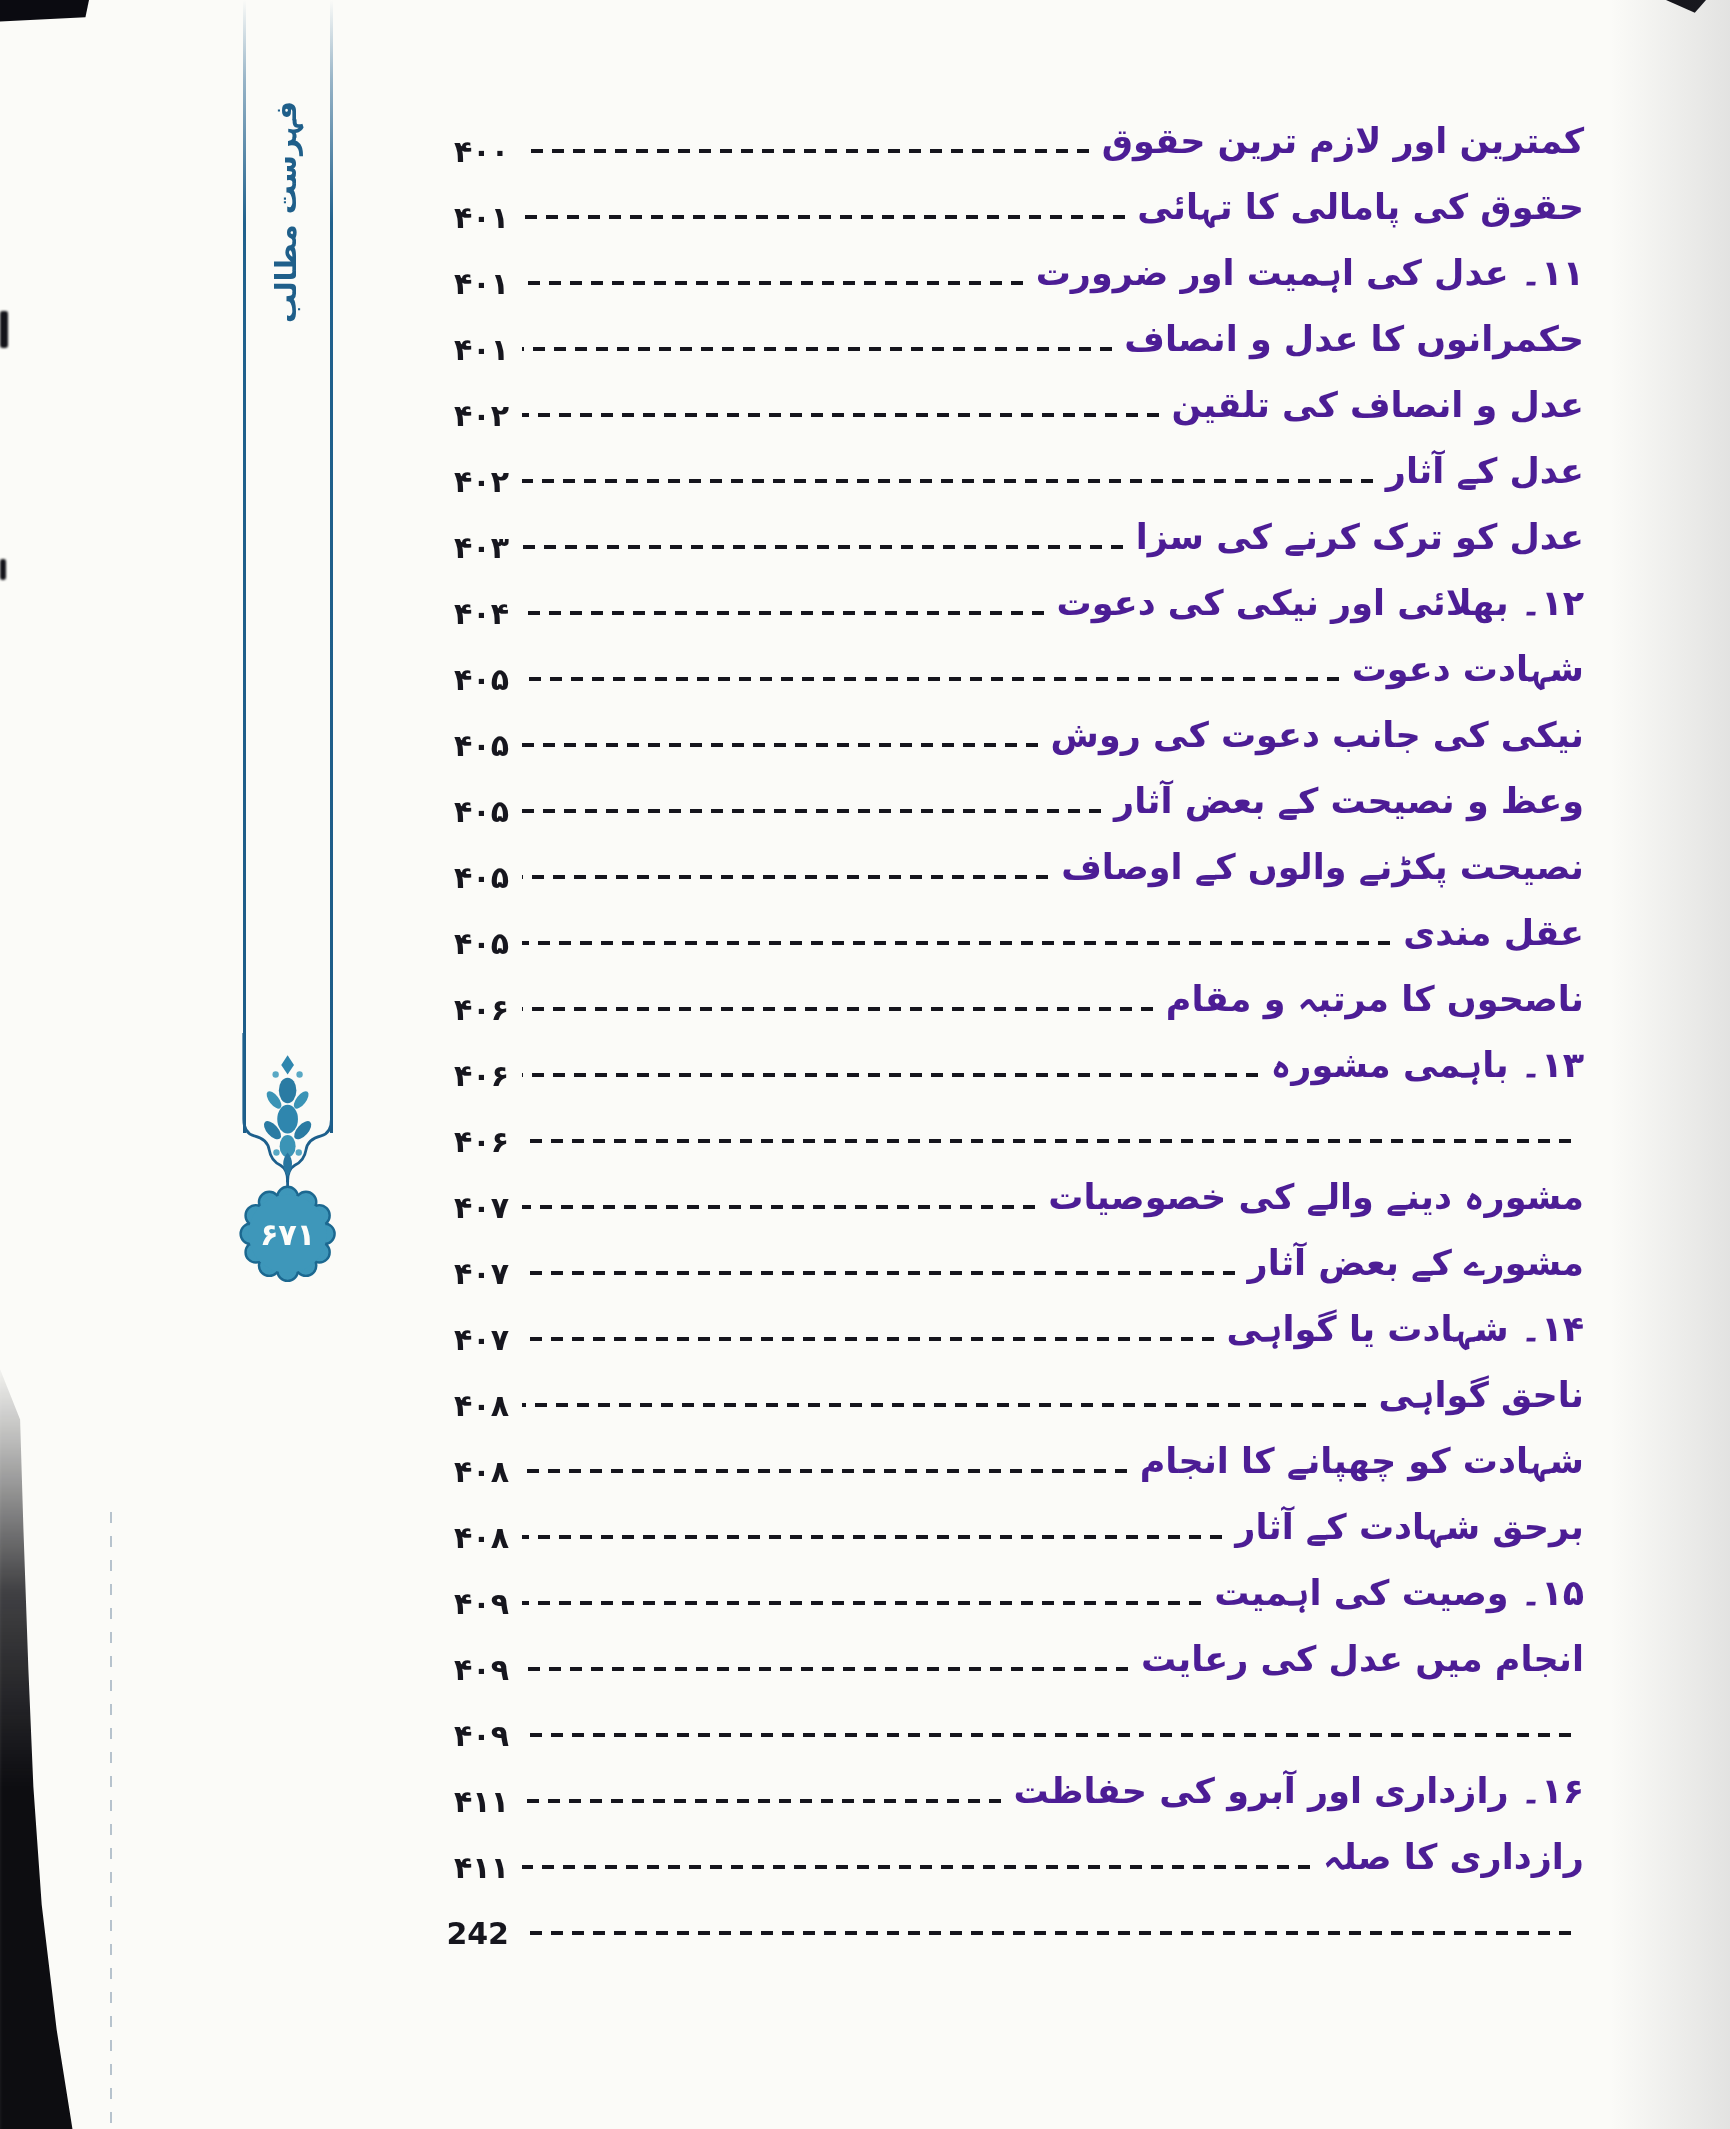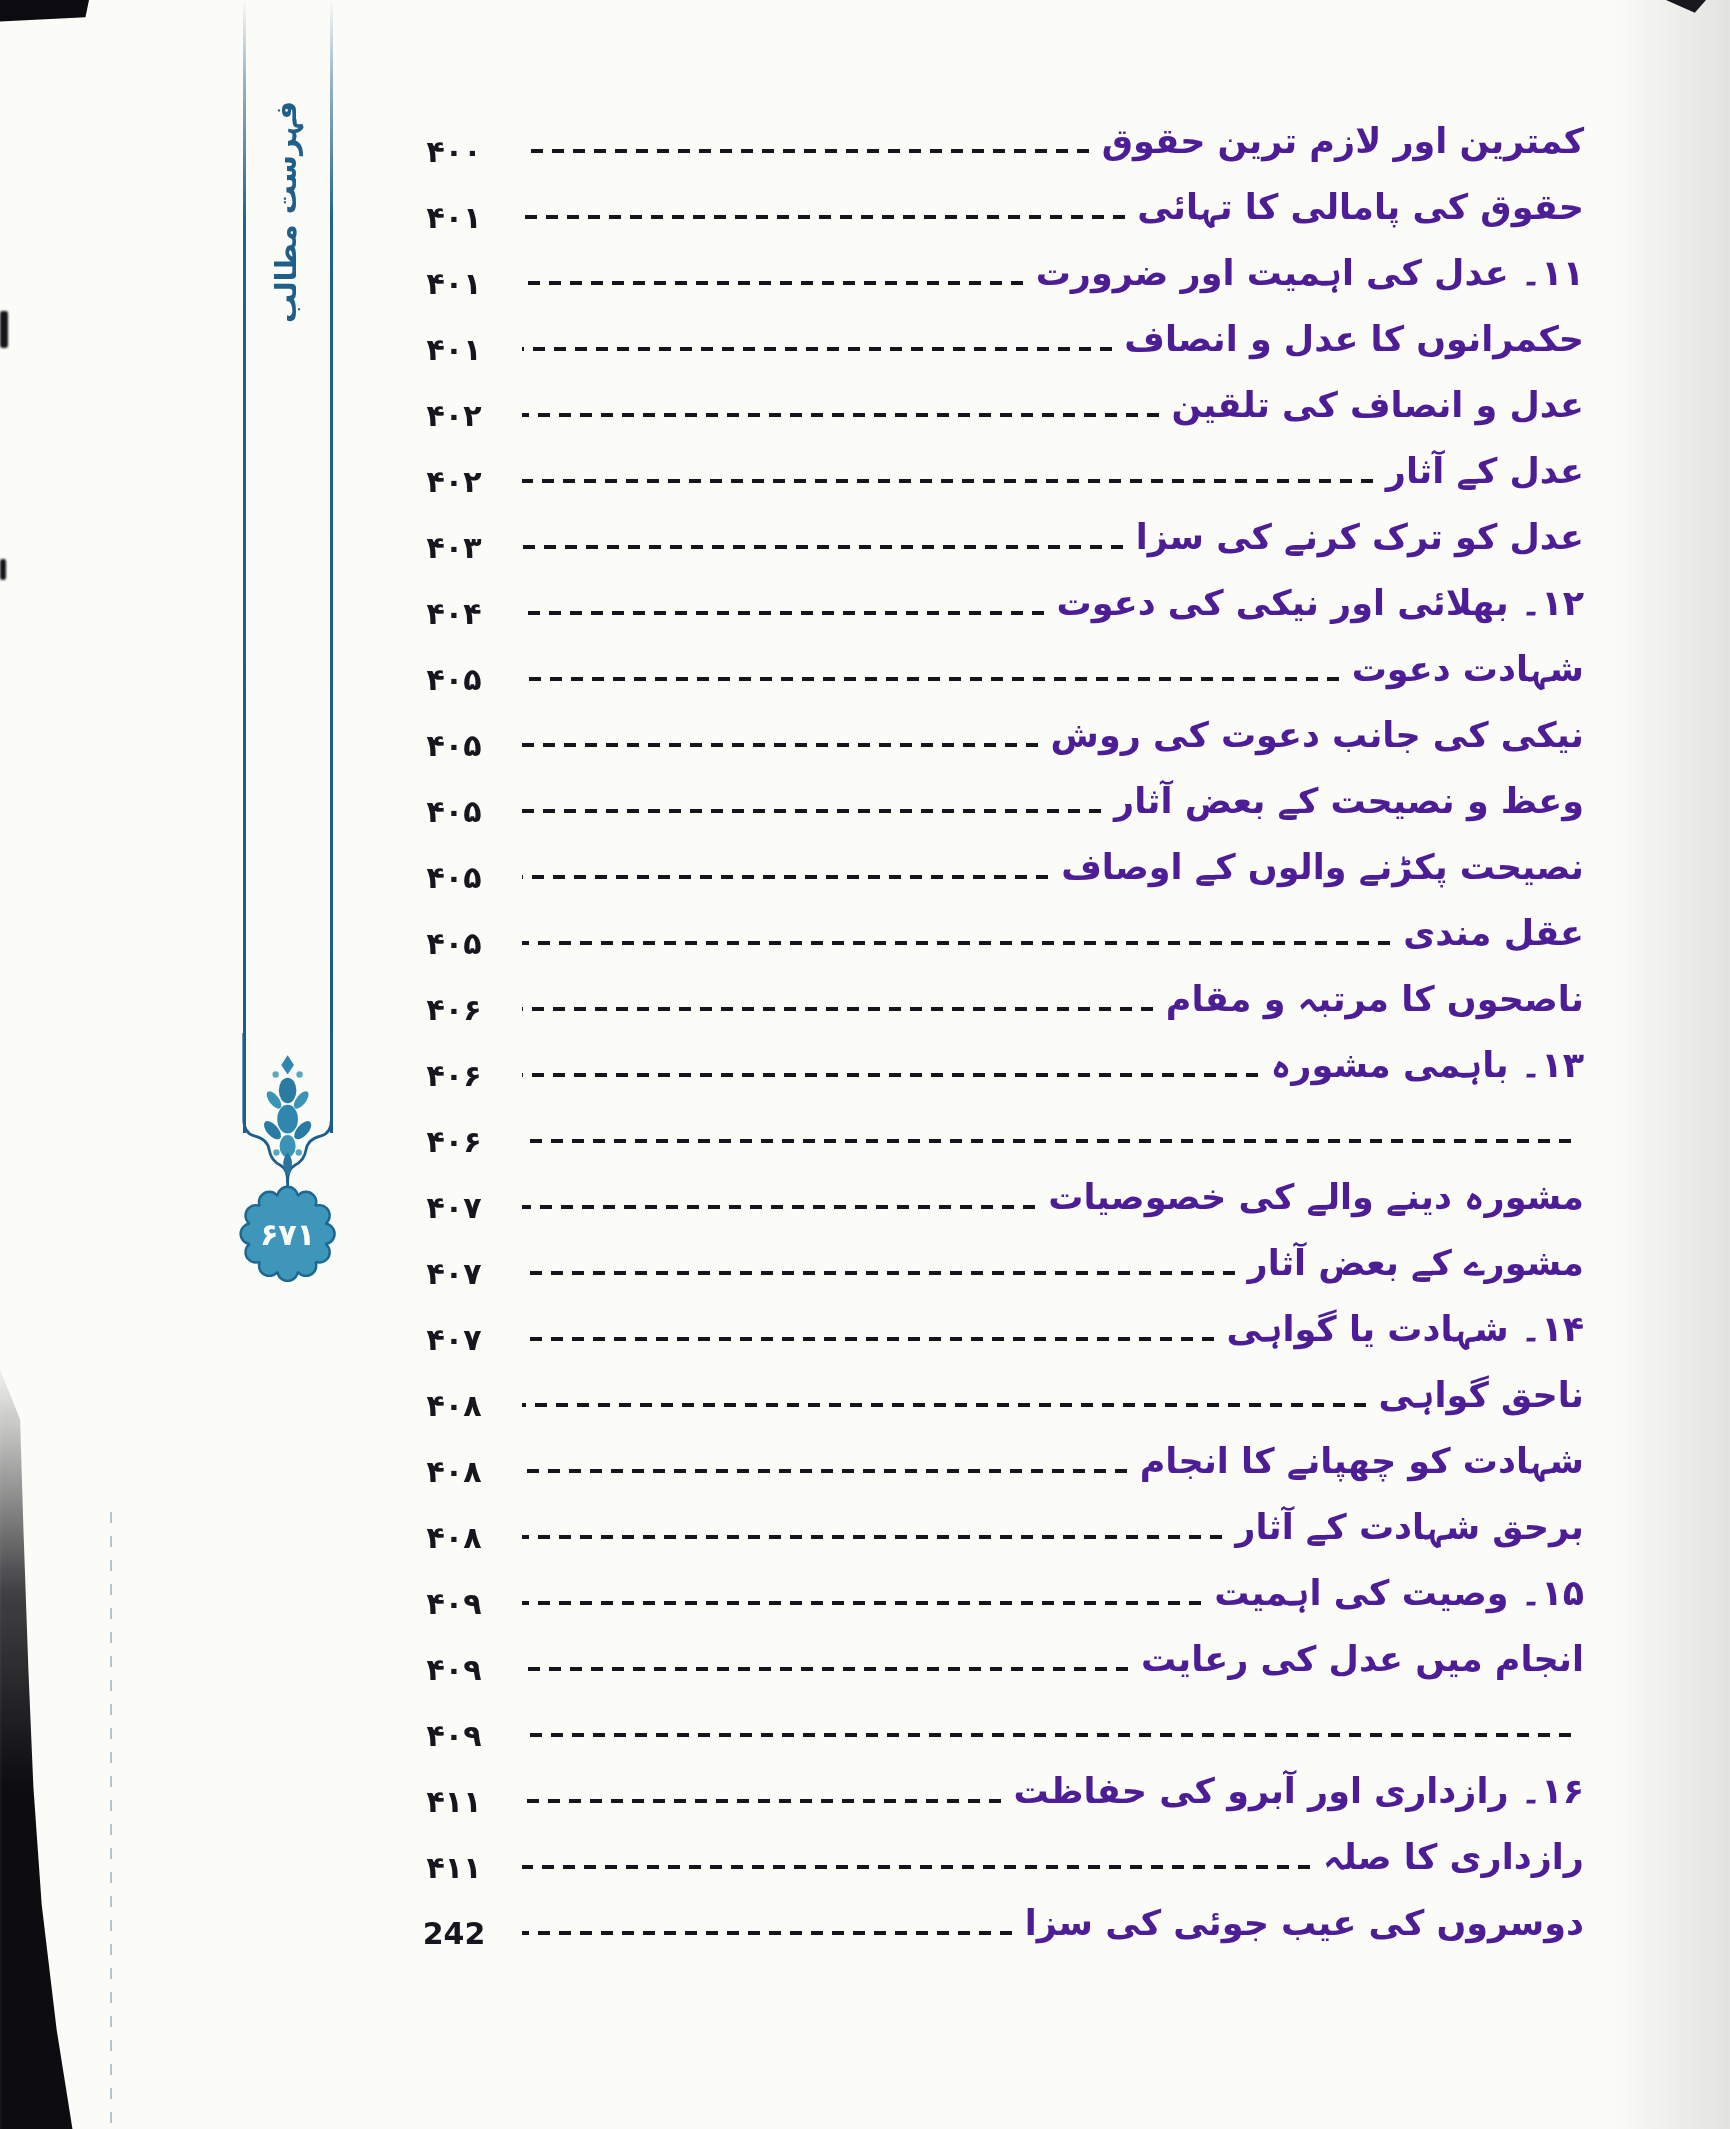--- a/index.html
+++ b/index.html
@@ -64,21 +64,21 @@
     font-size:35px;font-weight:700;color:#4c1d95;
     white-space:nowrap;transform:translateY(-9.6px);
     direction:rtl;
   }
   .toc-leader{
     flex:1;height:4.8px;margin:0 12.8px;
     background:repeating-linear-gradient(to left, #15151d 0 12px, transparent 12px 21px);
   }
   .toc-pnum{
     font-size:30px;font-weight:700;color:#16161e;
-    min-width:110px;text-align:center;white-space:nowrap;
+    min-width:110px;text-align:right;white-space:nowrap;
   }
 </style>
 </head>
 <body>
 
 <div class="page">
 
   <div class="corner-tl"></div>
   <div class="corner-tr"></div>
   <div class="edge-mark-1"></div>
@@ -265,20 +265,19 @@
       <span class="toc-title">۱۶۔ رازداری اور آبرو کی حفاظت</span>
       <span class="toc-leader"></span>
       <span class="toc-pnum">۴۱۱</span>
     </div>
       <div class="toc-row">
       <span class="toc-title">رازداری کا صلہ</span>
       <span class="toc-leader"></span>
       <span class="toc-pnum">۴۱۱</span>
     </div>
       <div class="toc-row">
-      <span class="toc-title">دوسروں کی عیب جوئی کی سزا</span>
       <span class="toc-leader"></span>
       <span class="toc-pnum">242</span>
     </div>
     </div>
 
 </div>
 
 
 </body></html>

